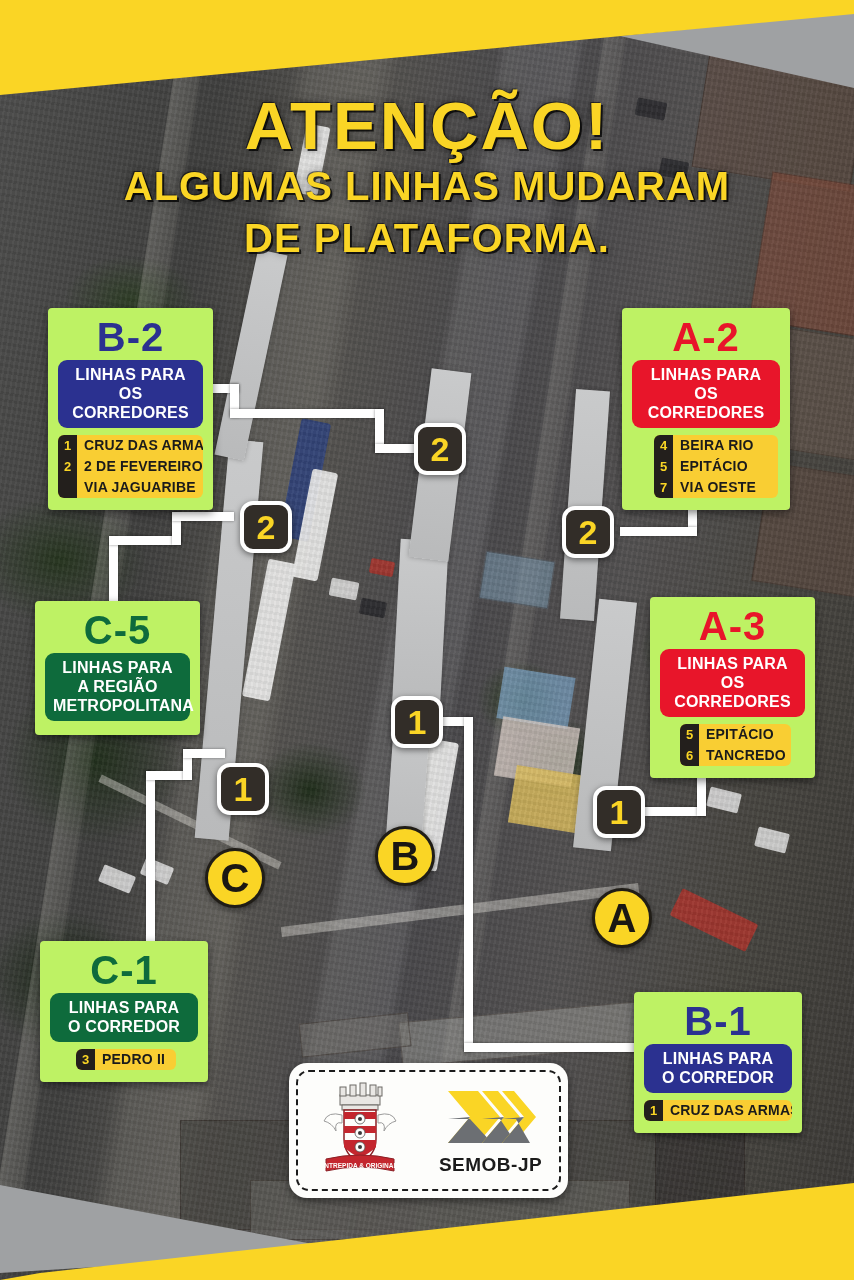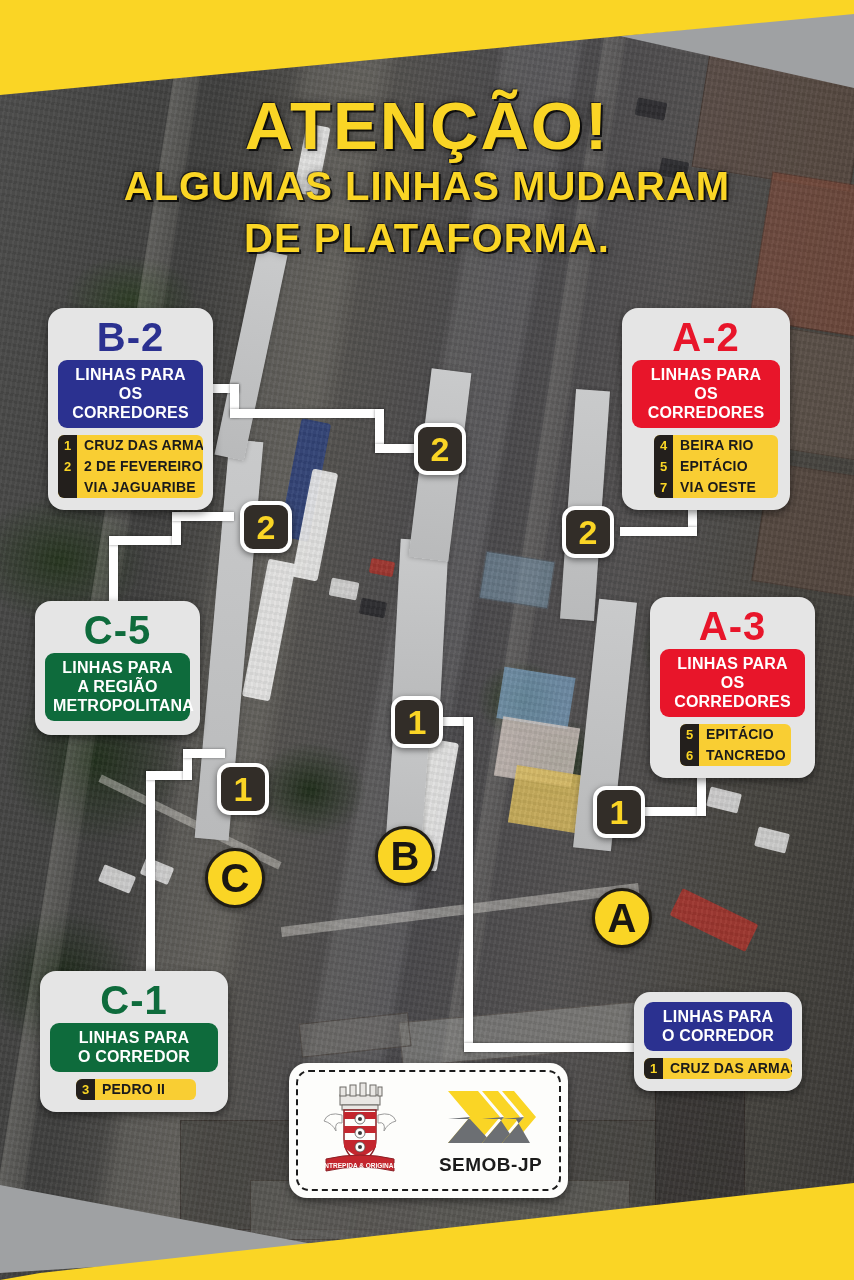--- a/index.html
+++ b/index.html
@@ -103,22 +103,22 @@
   .headline .l1 { font-size: 67px; line-height: 68px; letter-spacing: 2px; }
   .headline .l2 { font-size: 40px; line-height: 52px; text-align: center; }
   .headline .l3 { font-size: 40px; line-height: 52px; }
 
   
   .conn { position: absolute; background: #ffffff; box-shadow: 0 0 3px rgba(0,0,0,.45); }
 
   
   .card {
     position: absolute;
-    background: #e5e5e5;
-    border-radius: 16px;
+    background: #bef264;
+    border-radius: 4px;
     box-shadow: 0 3px 9px rgba(0,0,0,.5);
     padding: 8px 10px 12px 10px;
     text-align: center;
   }
   .card-code {
     font-size: 40px; font-weight: 800; line-height: 42px;
     letter-spacing: 1px;
   }
   .card-head {
     border-radius: 9px;
@@ -378,37 +378,38 @@
         <div class="num">5</div>
         <div class="num">6</div>
       </div>
       <div class="names">
         <div class="name">EPITÁCIO</div>
         <div class="name">TANCREDO</div>
       </div>
     </div>
   </div>
 
-  <div class="card green" style="left:40px;top:971px;width:188px">
+  <div class="card green" style="left:40px;top:941px;width:168px">
     <div class="card-code c-green">C-1</div>
     <div class="card-head head-green">
       <div>LINHAS PARA</div>
       <div>O CORREDOR</div>
     </div>
     <div class="lines" style="margin-left:26px;margin-right:22px">
       <div class="nums">
         <div class="num">3</div>
       </div>
       <div class="names">
         <div class="name">PEDRO II</div>
       </div>
     </div>
   </div>
 
   <div class="card blue" style="left:634px;top:992px;width:168px">
+    <div class="card-code c-blue">B-1</div>
     <div class="card-head head-blue">
       <div>LINHAS PARA</div>
       <div>O CORREDOR</div>
     </div>
     <div class="lines">
       <div class="nums">
         <div class="num">1</div>
       </div>
       <div class="names">
         <div class="name">CRUZ DAS ARMAS</div>

